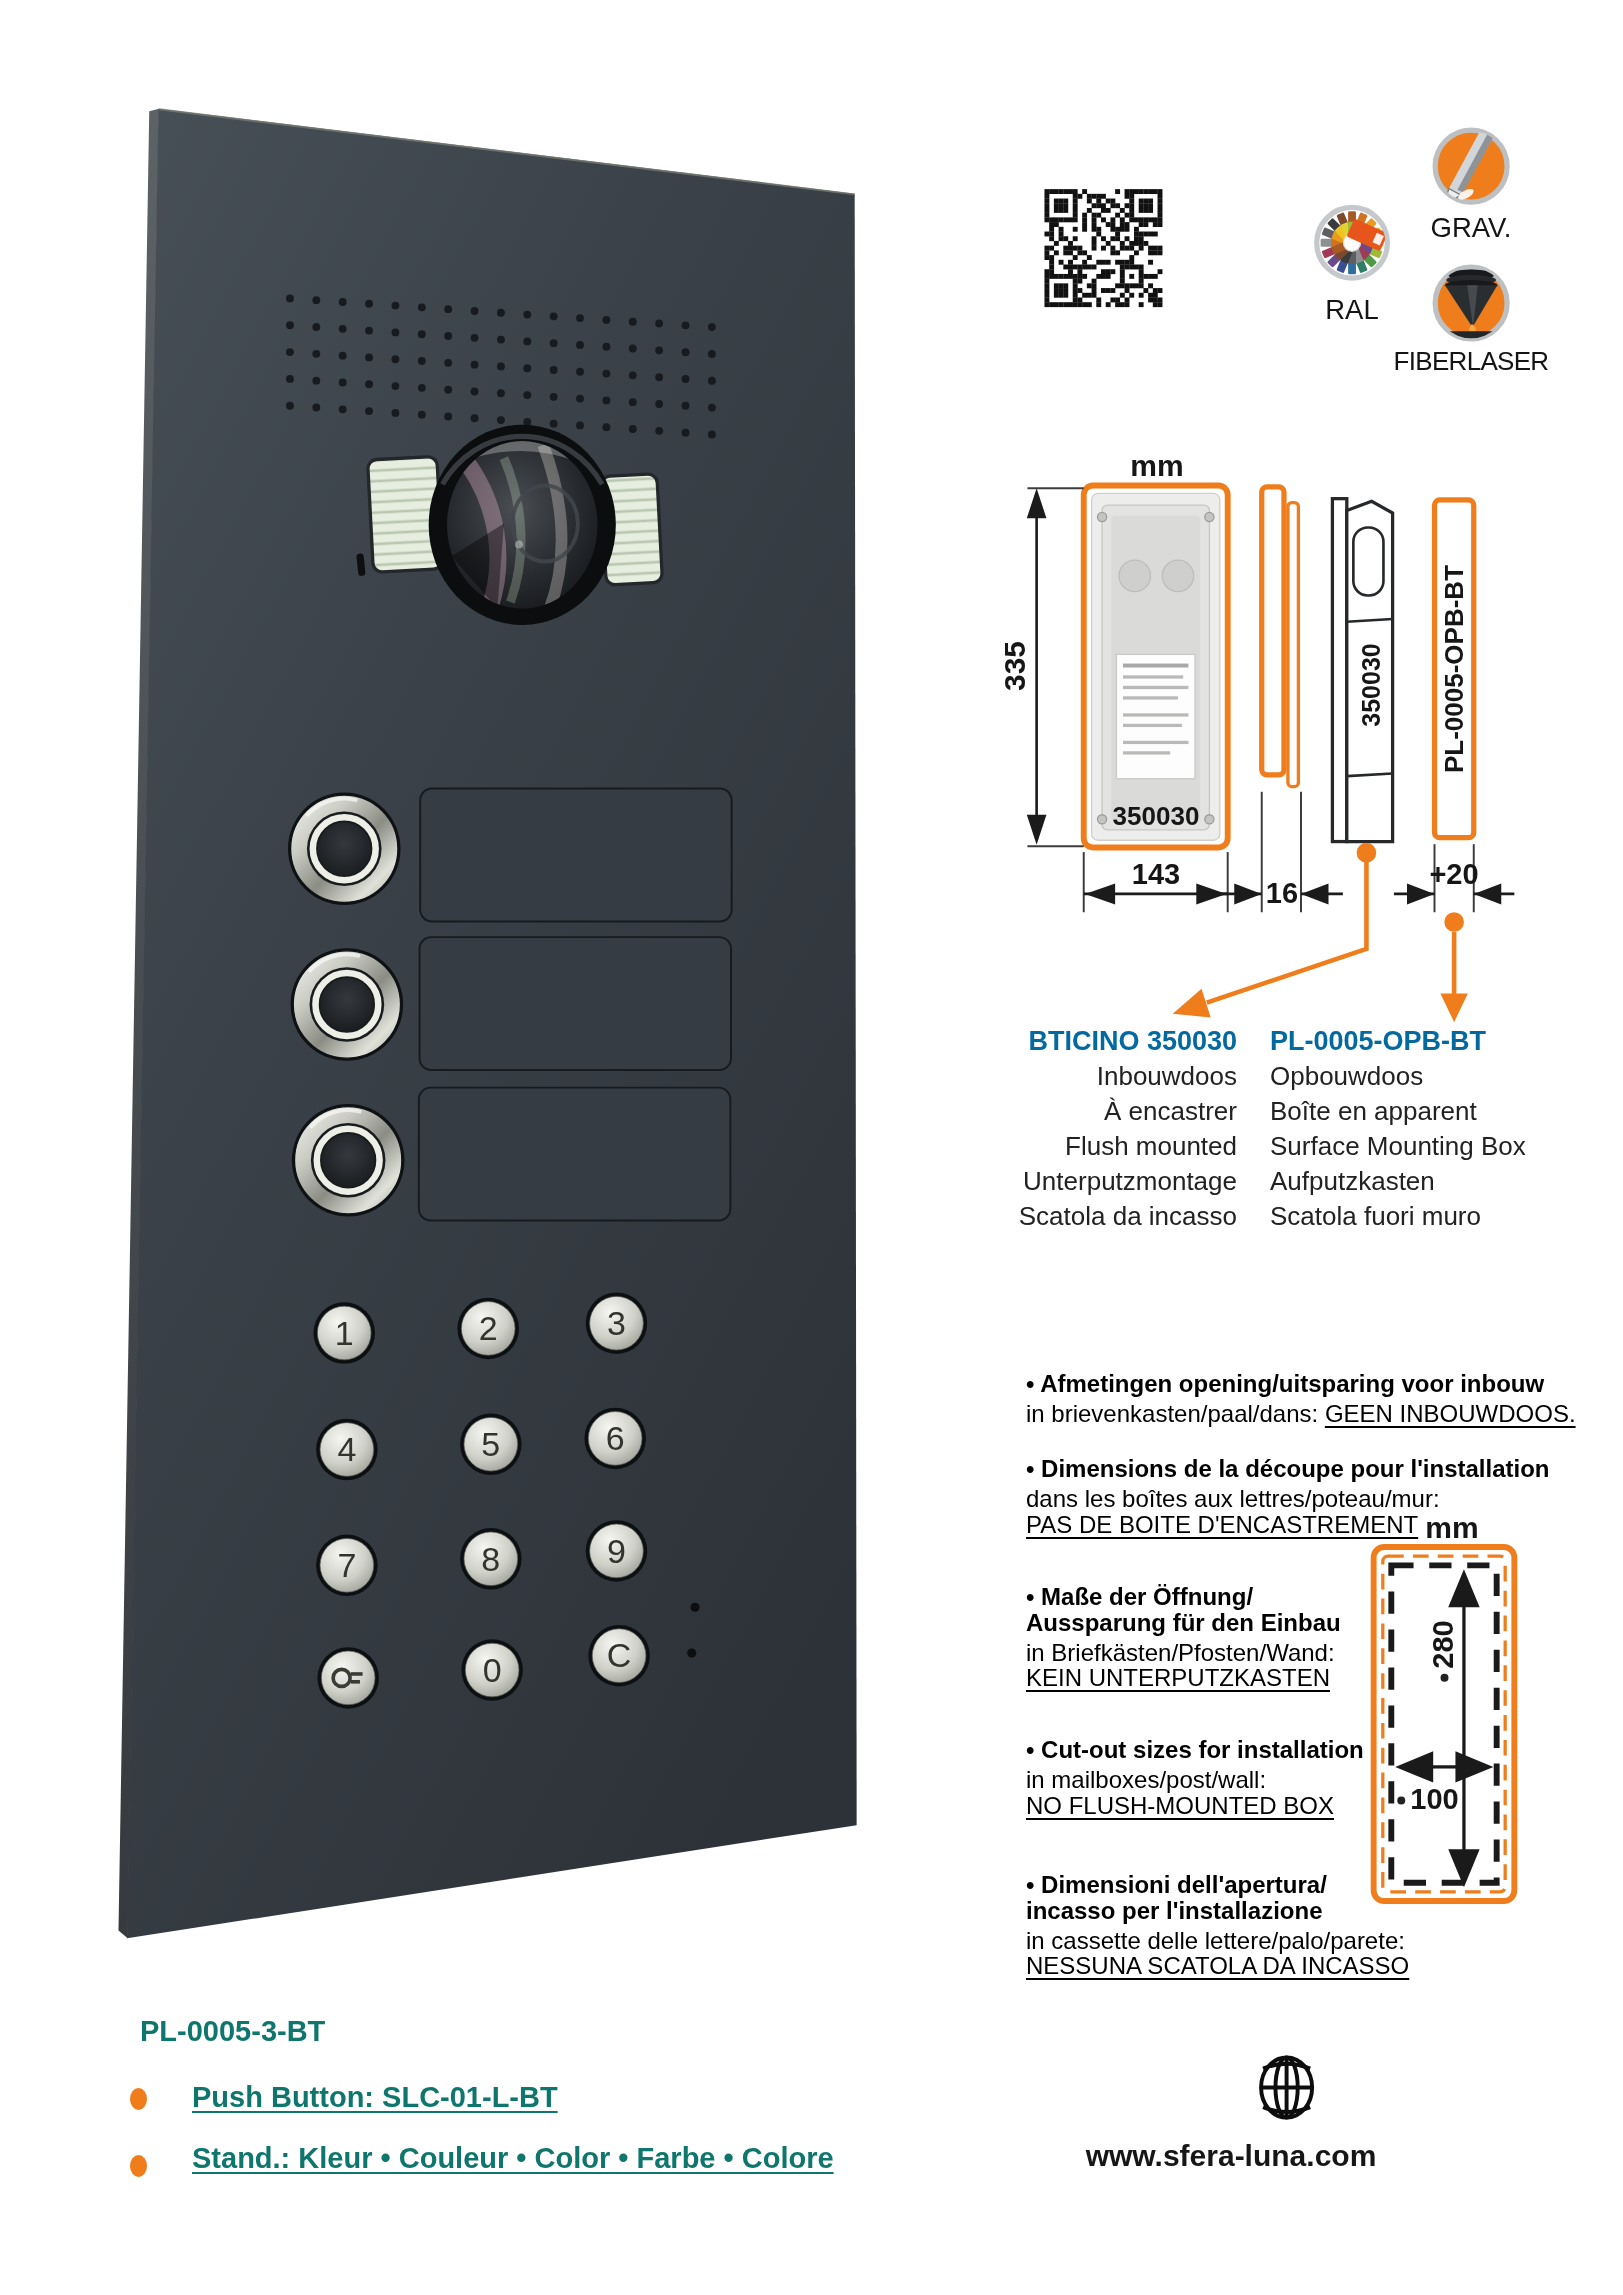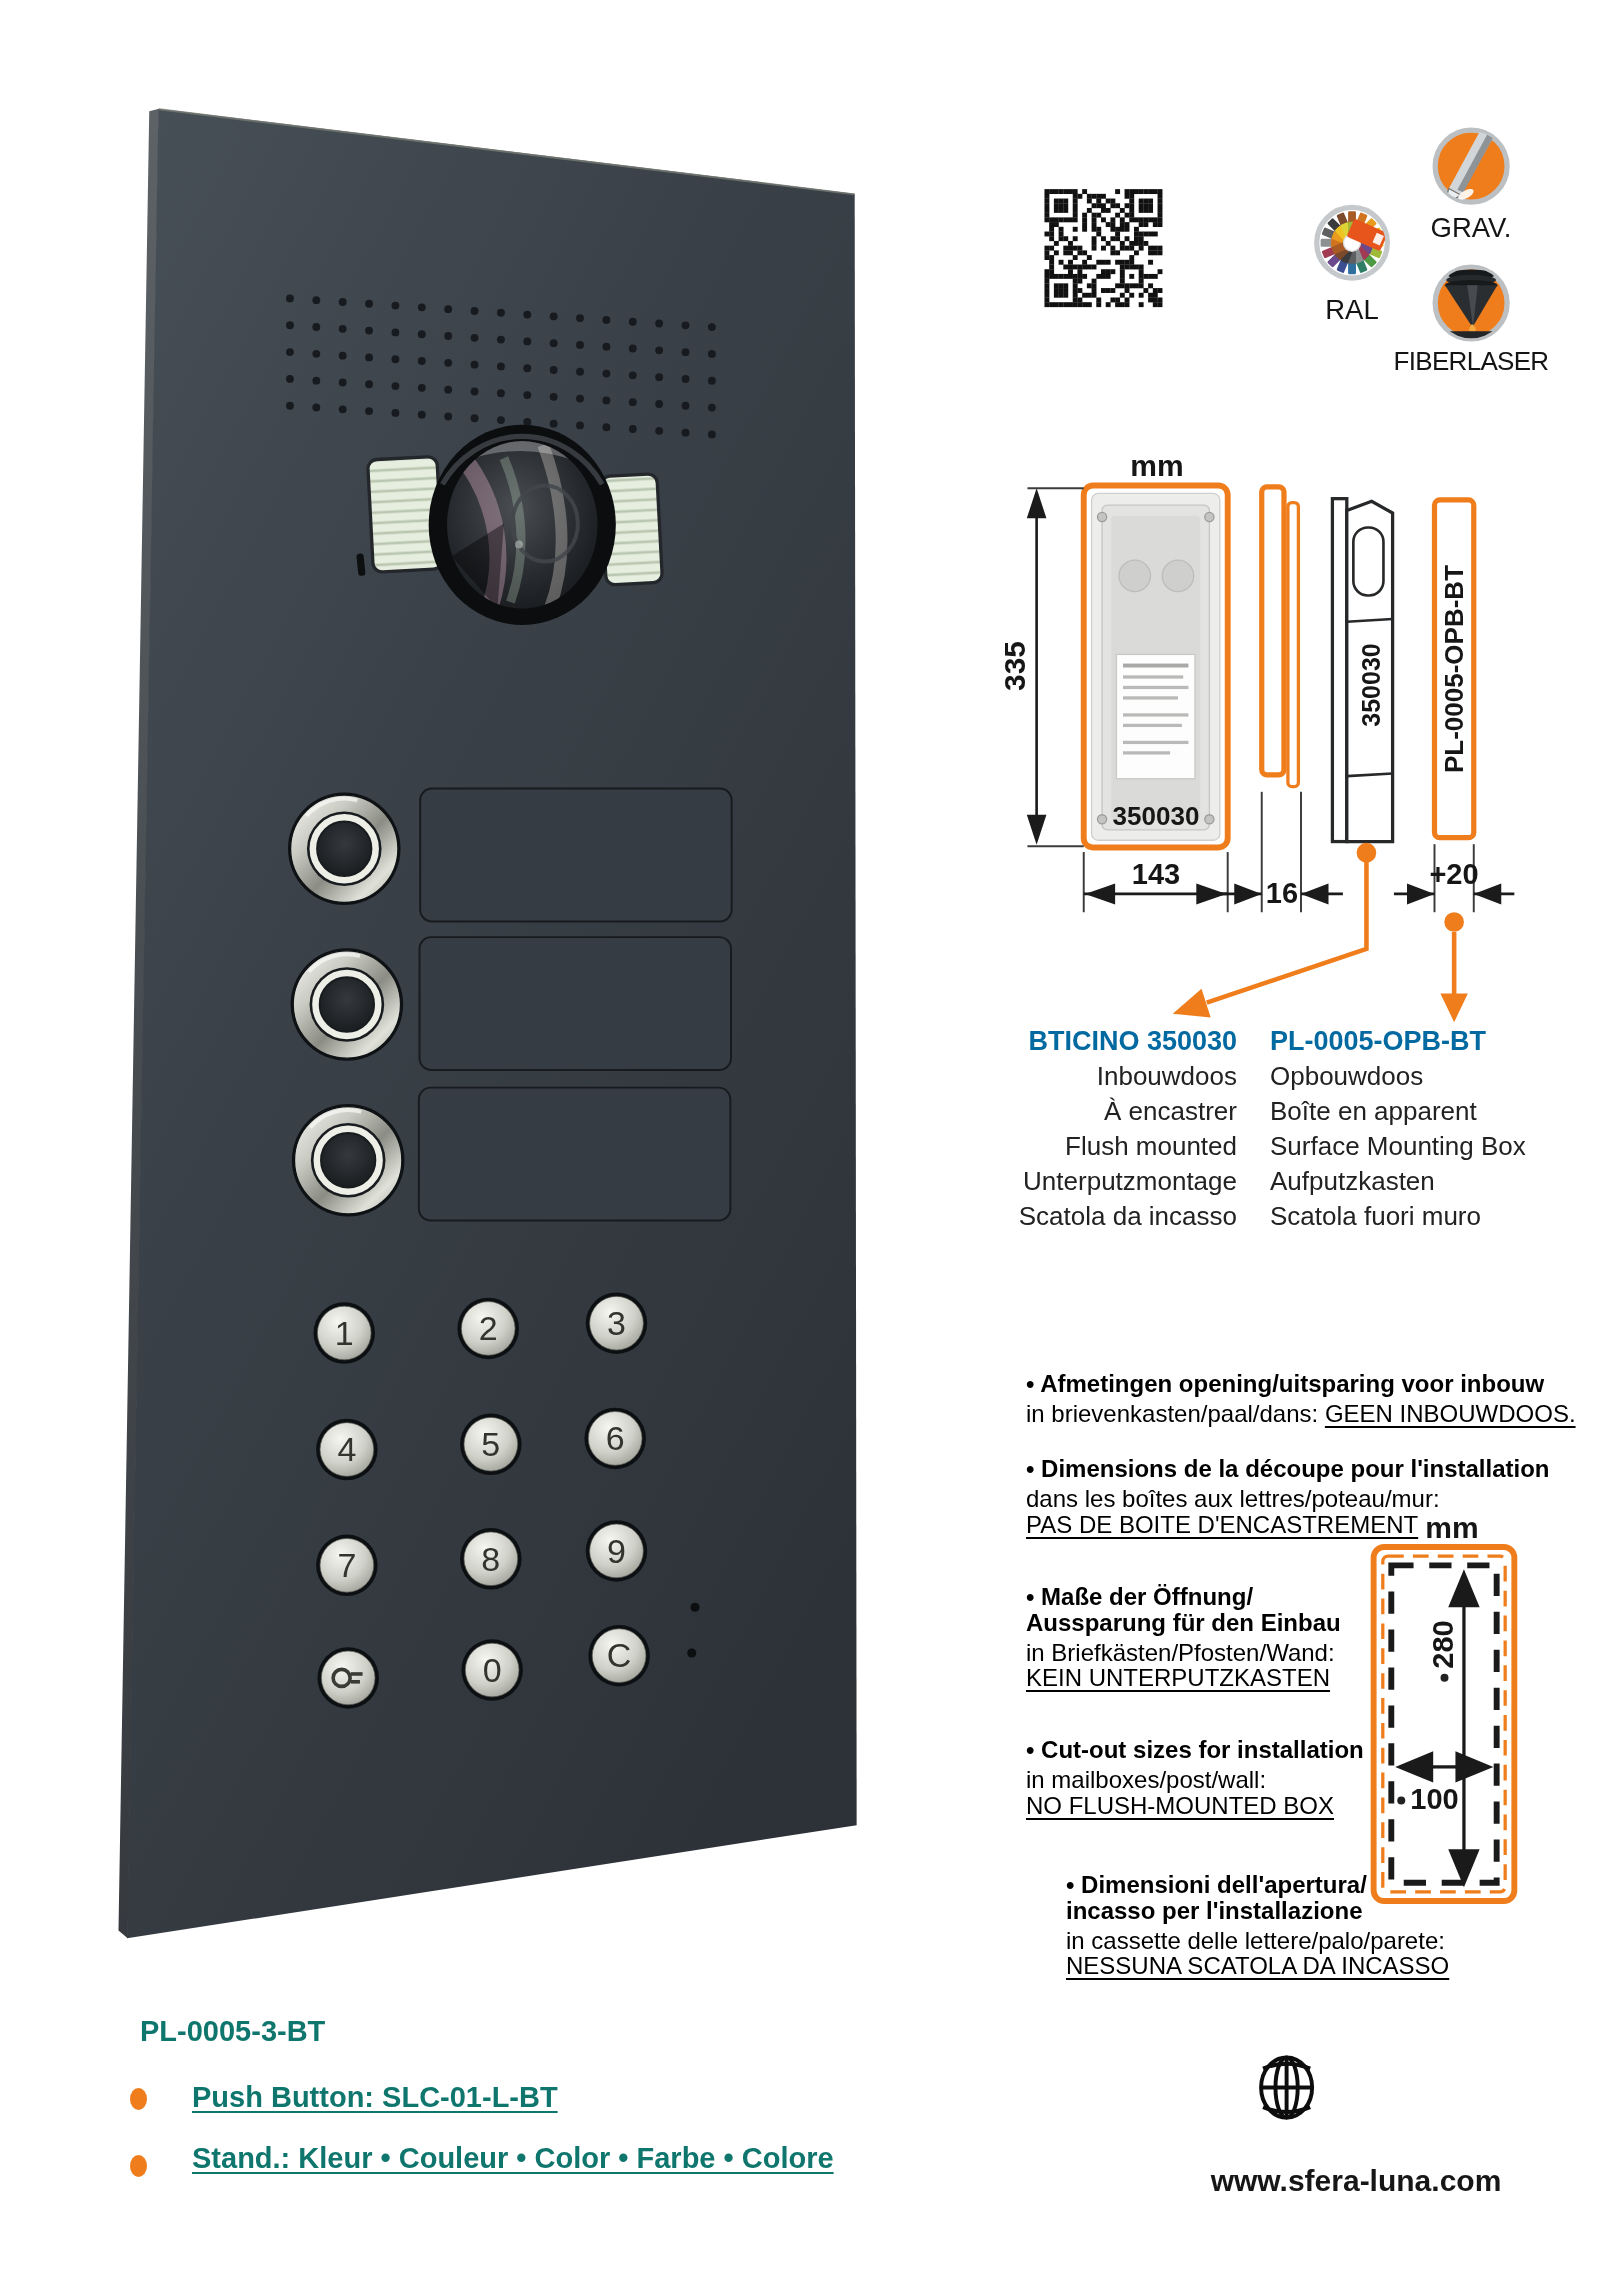--- a/index.html
+++ b/index.html
@@ -805,21 +805,21 @@
         <div class="h">• Maße der Öffnung/</div>
         <div class="h">Aussparung für den Einbau</div>
         <div class="bodyl"><span>in Briefkästen/Pfosten/Wand:</span></div>
         <div><span class="u">KEIN UNTERPUTZKASTEN</span></div>
       </div>
       <div class="cblock" style="top: 1737px;">
         <div class="h">• Cut-out sizes for installation</div>
         <div class="bodyl"><span>in mailboxes/post/wall:</span></div>
         <div><span class="u">NO FLUSH-MOUNTED BOX</span></div>
       </div>
-      <div class="cblock" style="top: 1872px; margin-left: 40px;">
+      <div class="cblock" style="top: 1872px;">
         <div class="h">• Dimensioni dell'apertura/</div>
         <div class="h">incasso per l'installazione</div>
         <div class="bodyl"><span>in cassette delle lettere/palo/parete:</span></div>
         <div><span class="u">NESSUNA SCATOLA DA INCASSO</span></div>
       </div>
     </div>
 
 <div class="clabel dimbig" style="left:1452px;top:1528px;">mm</div>
 <div class="rlabel dim" style="left:1443px;top:1651px;"><span class="dotb"></span><span>280</span></div>
 <div class="clabel dim" style="left:1428px;top:1799px;"><span class="dotb"></span><span>100</span></div>
@@ -827,16 +827,16 @@
 <div class="blabel" style="left:140px;top:2015px;">PL-0005-3-BT</div>
 <div class="bullet" style="left:130px;top:2088px;"></div>
 <div class="blabel" style="left:192px;top:2081px;"><span class="u">Push Button: SLC-01-L-BT</span></div>
 <div class="bullet" style="left:130px;top:2155px;"></div>
 <div class="blabel" style="left:192px;top:2142px;"><span class="u">Stand.: Kleur • Couleur • Color • Farbe • Colore </span></div>
 
 <div class="badge-label" style="left:1471px;top:228px;">GRAV.</div>
 <div class="badge-label" style="left:1352px;top:310px;">RAL</div>
 <div class="badge-label" style="left:1471px;top:361px;font-size:26px;letter-spacing:-0.7px;">FIBERLASER</div>
 
-<div class="clabel weblink" style="left:1356px;top:2156px;margin-top:25px;">www.sfera-luna.com</div>
+<div class="clabel weblink" style="left:1231px;top:2156px;">www.sfera-luna.com</div>
 
 </div>
 
 
 </body></html>

